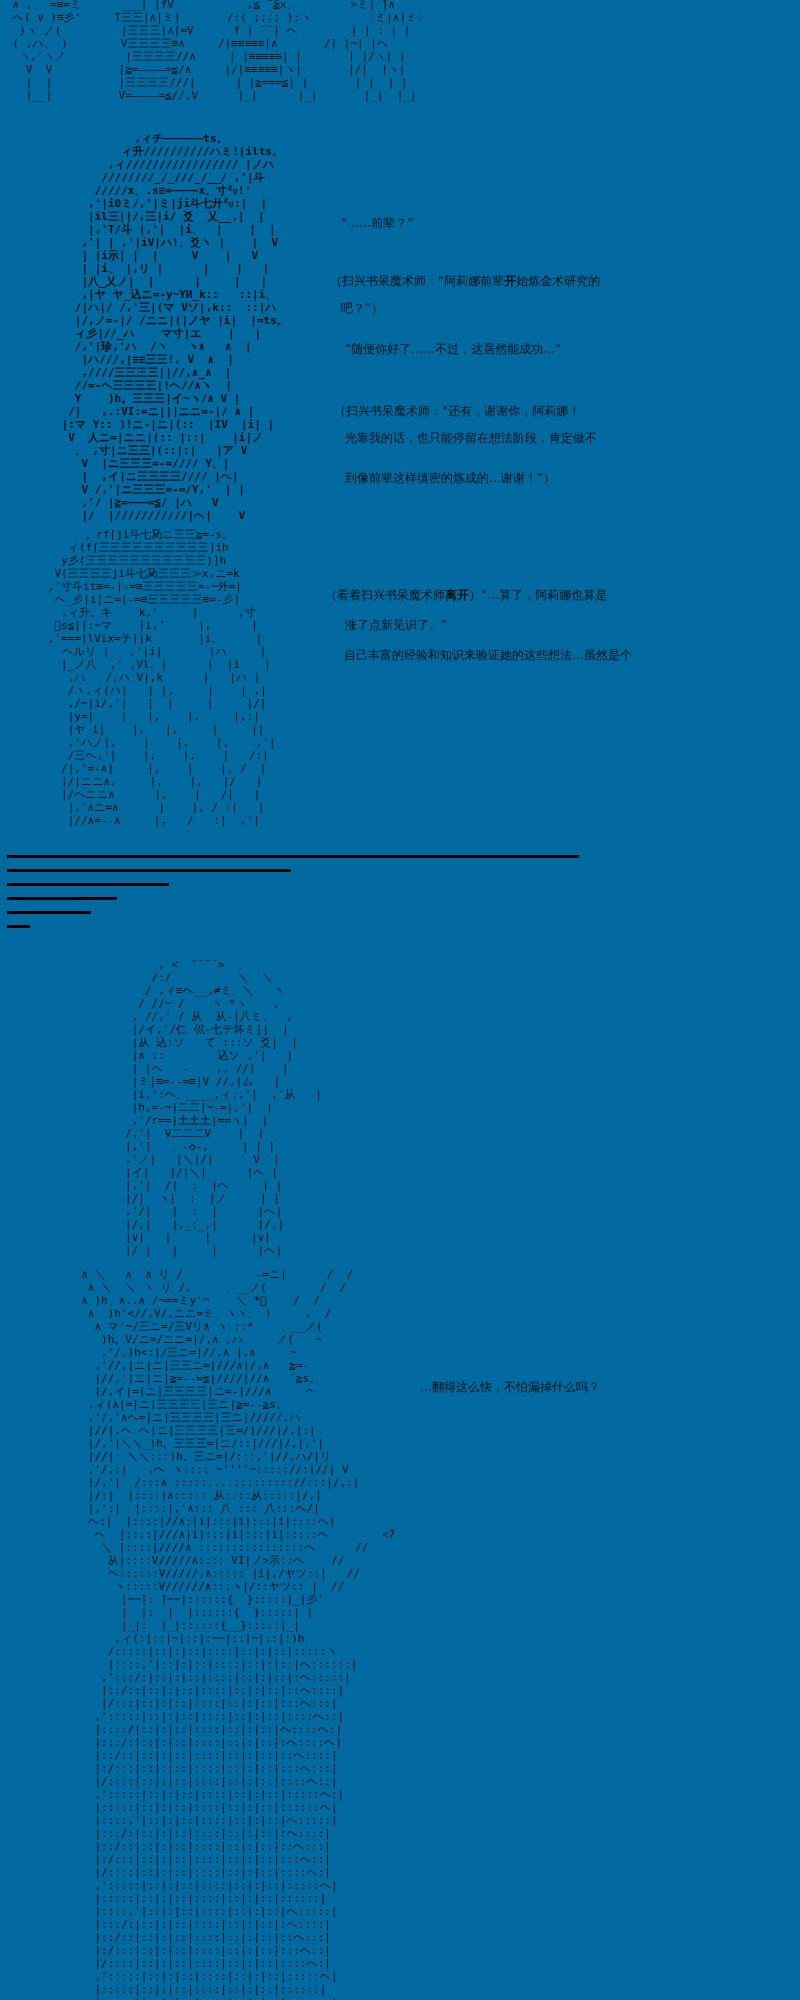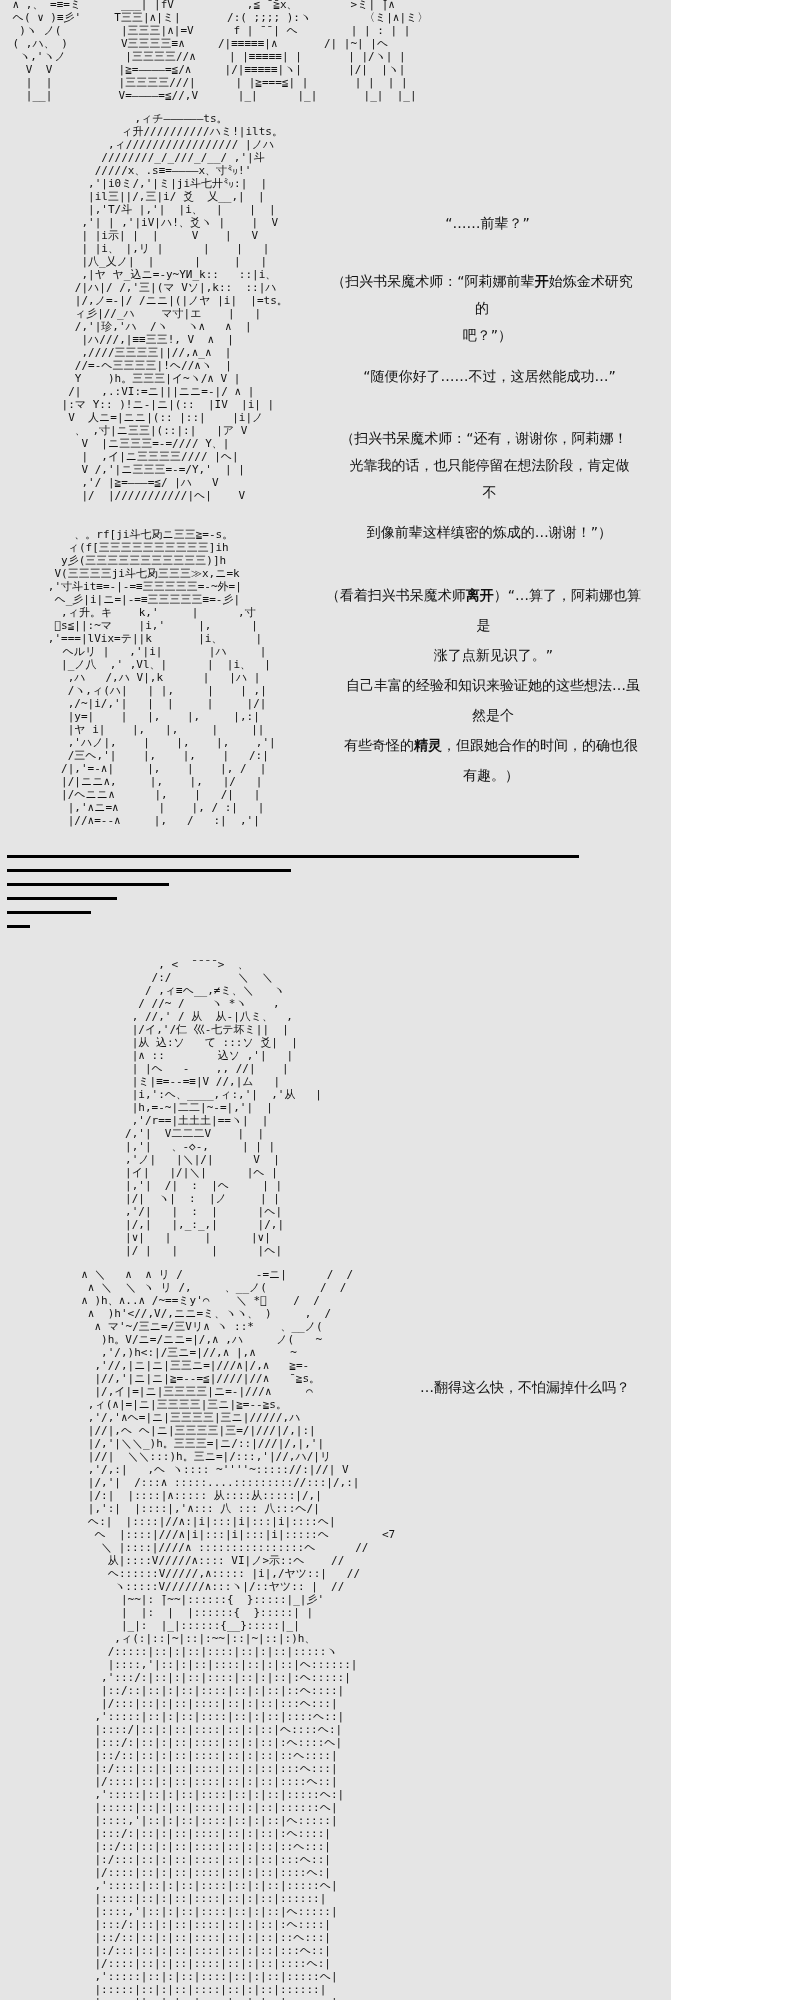--- a/index.html
+++ b/index.html
@@ -1,44 +1,43 @@
 <!DOCTYPE html>
 <html><head>
 <meta charset="utf-8">
 <style>
   * { margin:0; padding:0; box-sizing:border-box; }
   html, body { background:#ffffff; }
   #canvas {
     position:relative;
-    width:671px;
+    width:800px;
     height:2000px;
     overflow:hidden;
-    background:#e5e5e5;
+    background:#0369a1;
     color:#000000;
   }
   .aa {
     position:absolute;
     font-family:"DejaVu Sans Mono", monospace;
     font-size:11px;
     line-height:13px;
     white-space:pre;
     color:#111111;
   }
   .dlg {
     position:absolute;
     font-family:"DejaVu Sans", "Liberation Sans", sans-serif;
-    font-size:14px;
+    font-size:12px;
     color:#111111;
-    text-align:center;
   }
   .line { display:block; }
   .b { font-weight:bold; }
 
   #aa0 { left:6px;  top:-2px; }
-  #aa1 { left:55px; top:112px; }
+  #aa1 { left:55px; top:132px;font-weight:bold; }
   #aa2 { left:28px; top:528px; }
   #aa3 { left:92px; top:958px; }
   #aa4 { left:68px; top:1268px; }
 
   #dlg1 { left:328px; top:210px; width:306px; line-height:27px; }
   #dlg2 { left:320px; top:580px; width:322px; line-height:30px; }
   #dlg3 { left:338px; top:1024px; width:300px; line-height:28px; }
   #dlg4 { left:420px; top:1377px; white-space:nowrap; line-height:20px; }
 
   .pl2{padding-left:2px} .pl5{padding-left:5px} .pl6{padding-left:6px}
@@ -130,21 +129,20 @@
      /|,'=-∧|     |,    |    |, /  |
      |/|ニニ∧,     |,    |,   |/   |
      |/ヘニニ∧      |,    |   /|   |
       |,'∧ニ=∧      |    |, / :|   |
       |//∧=--∧     |,   /   :|  ,'|</pre>
 
   <div class="dlg" id="dlg2">
     <div class="line pl5"><span>（看着扫兴书呆魔术师</span><span class="b">离开</span><span>）“…算了，阿莉娜也算是</span></div>
     <div class="line pl25">涨了点新见识了。”</div>
     <div class="line pl24">自己丰富的经验和知识来验证她的这些想法…虽然是个</div>
-    <div class="line pl20"><span>有些奇怪的</span><span class="b">精灵</span><span>，但跟她合作的时间，的确也很有趣。）</span></div>
   </div>
 
   <div id="divider">
     <div class="hr hr1"></div>
     <div class="hr hr2"></div>
     <div class="hr hr3"></div>
     <div class="hr hr4"></div>
     <div class="hr hr5"></div>
     <div class="hr hr6"></div>
   </div>

